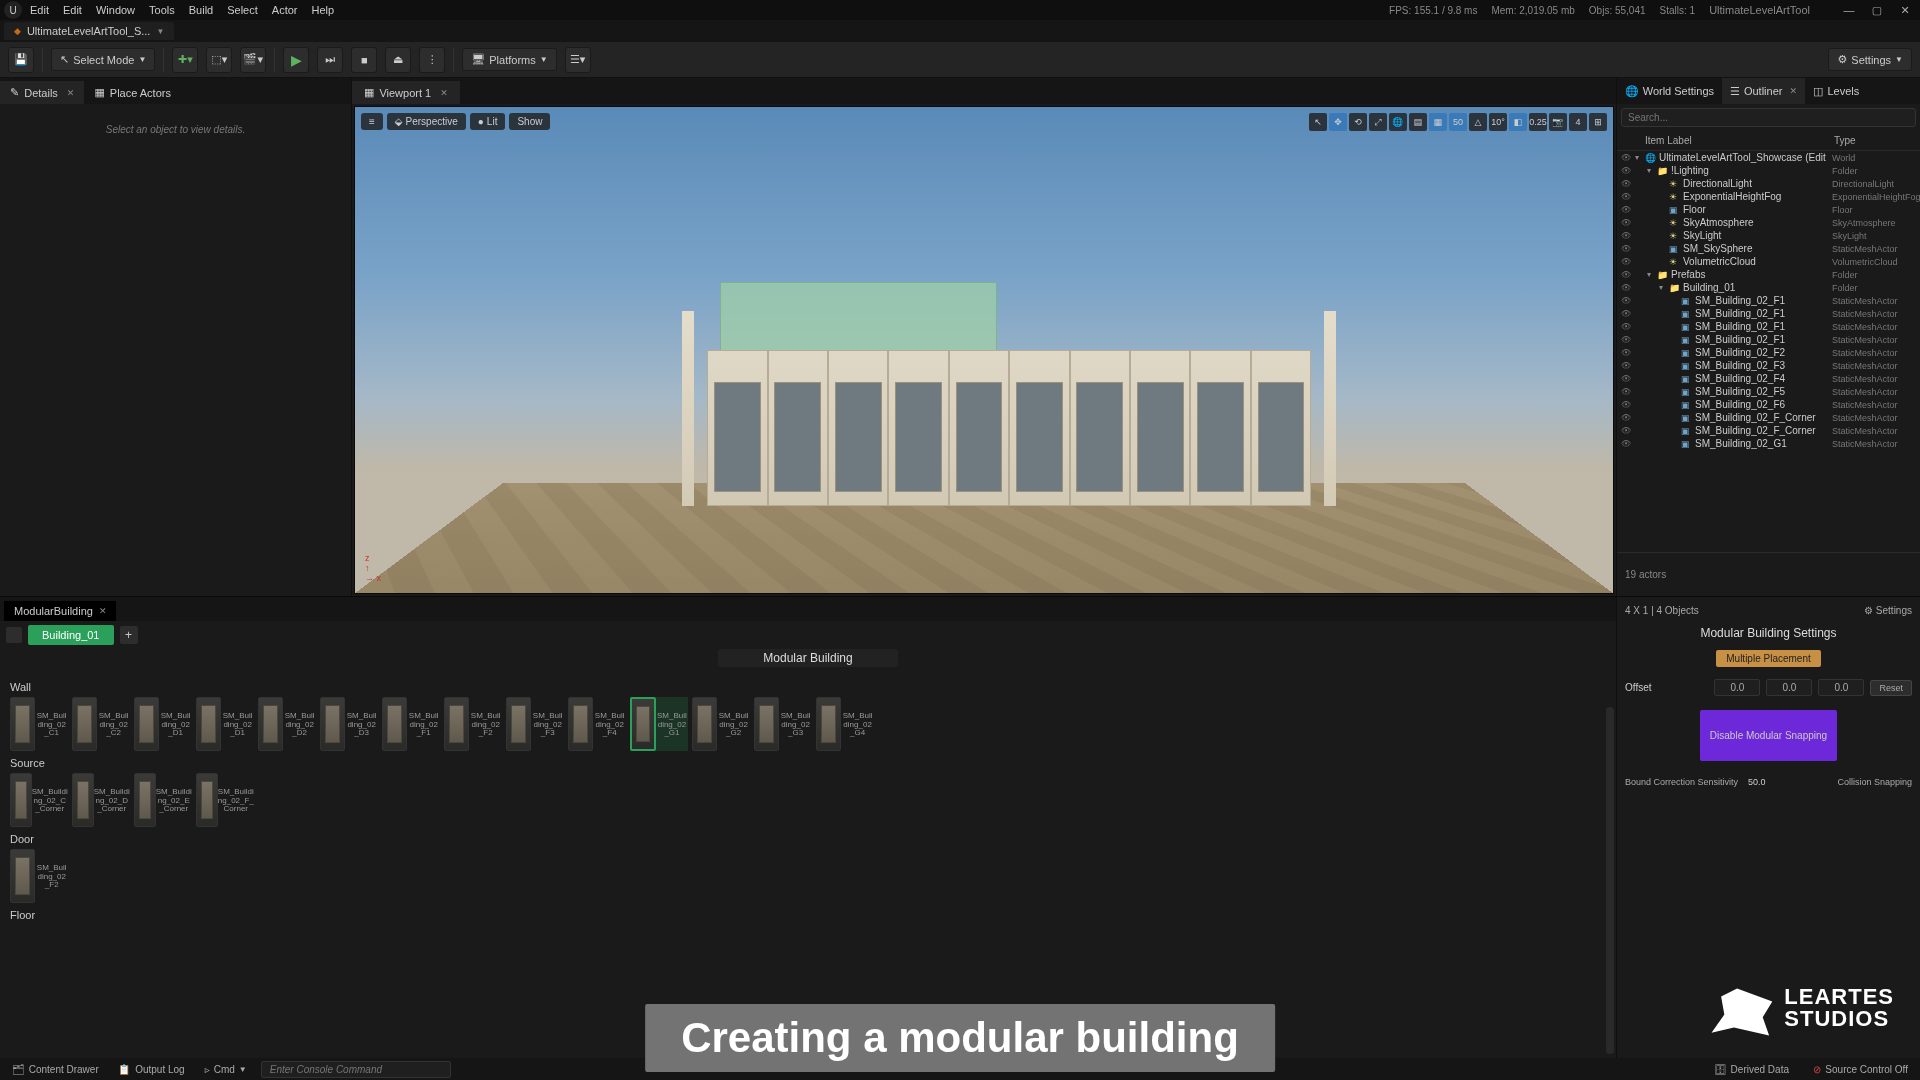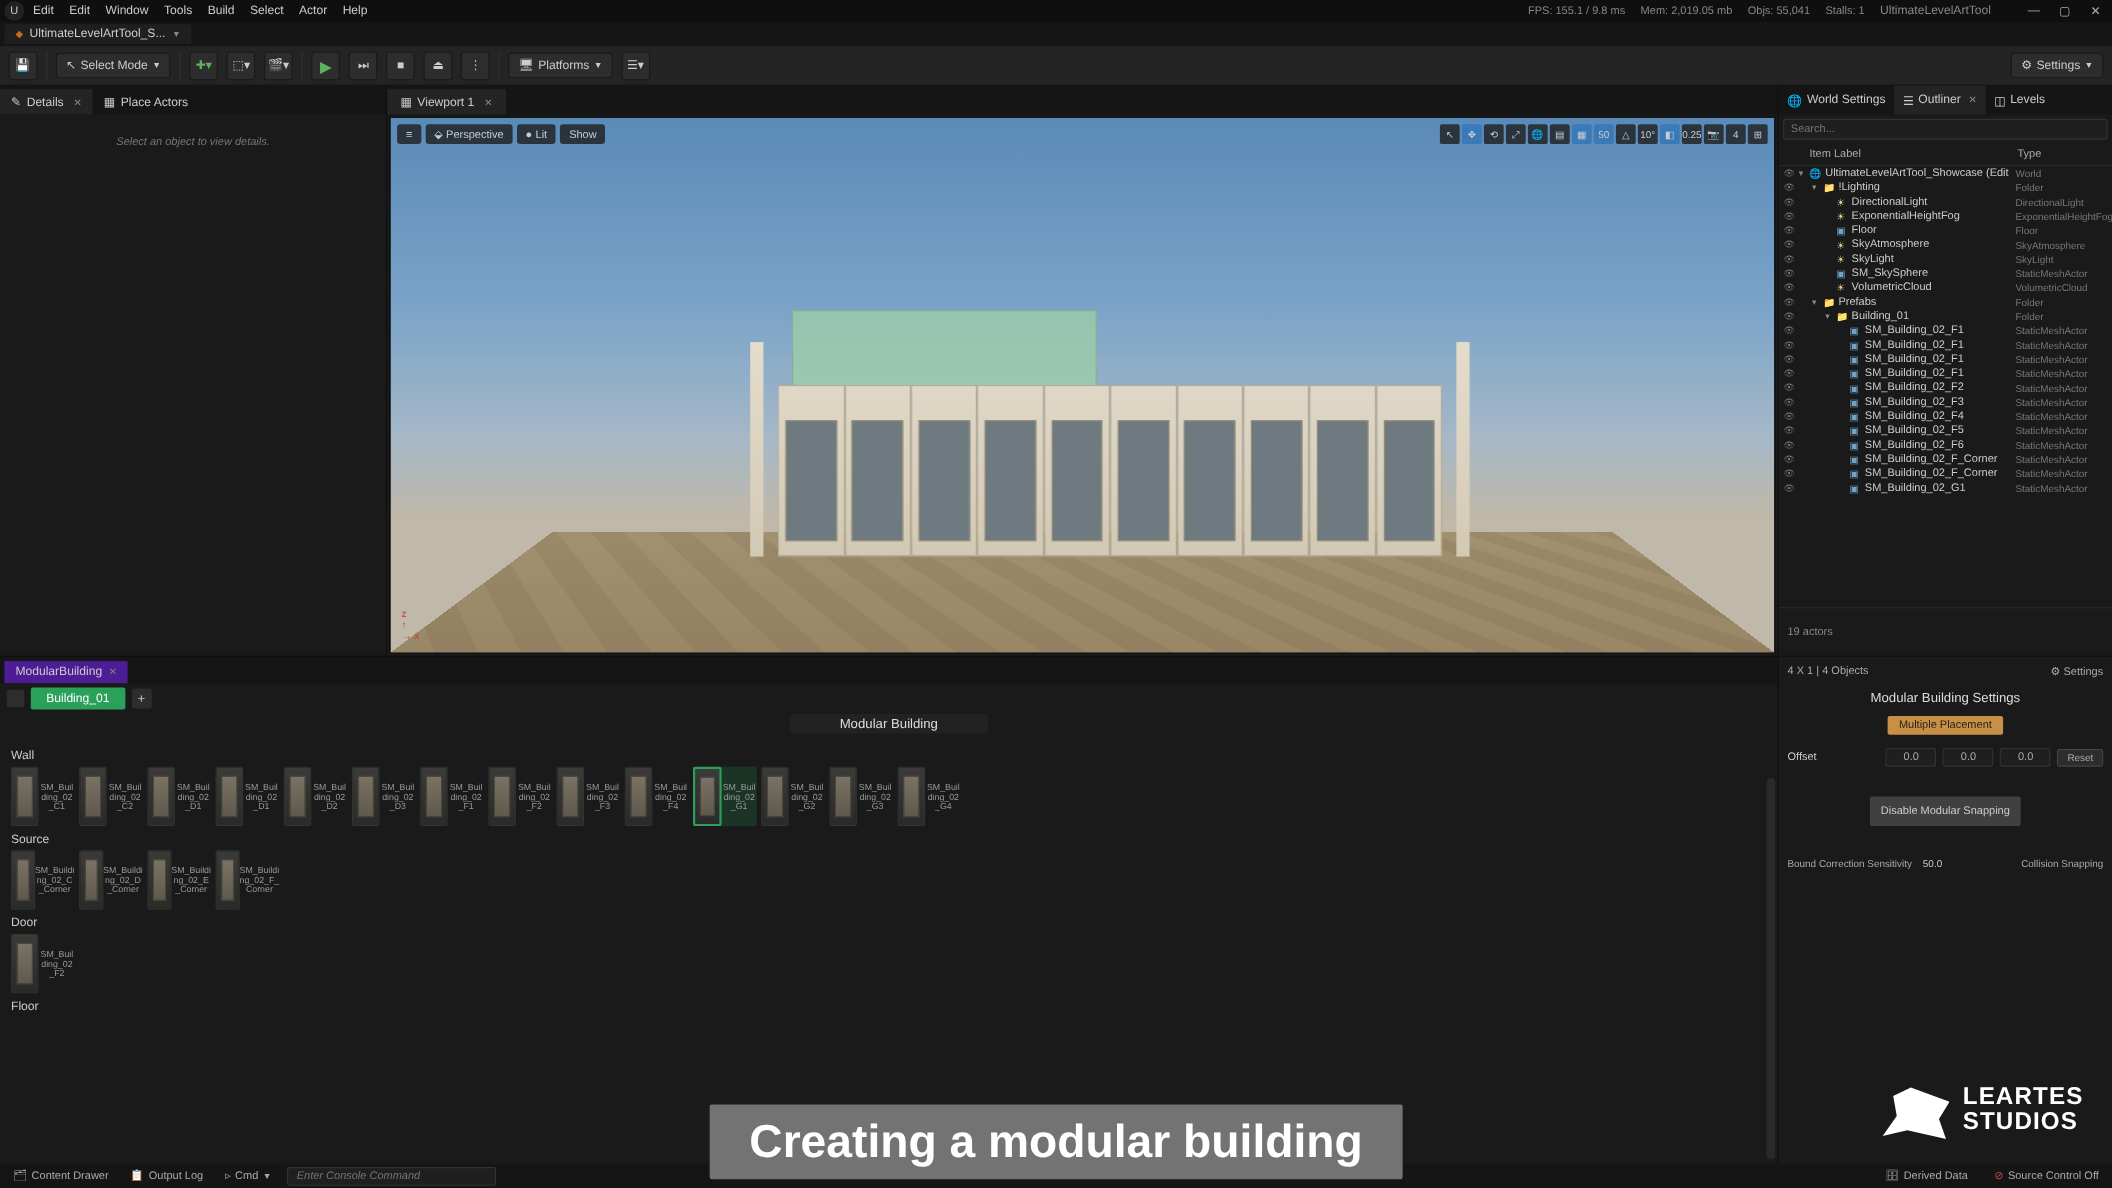--- a/index.html
+++ b/index.html
@@ -79,42 +79,42 @@
 .ico-folder { color: #c48a3a; }
 .ico-light { color: #e0d488; }
 .ico-mesh { color: #6fa4c8; }
 .ico-world { color: #5a9cd6; }
 .outliner-footer { padding: 16px 8px; font-size: 10px; color: #888; border-top: 1px solid #2a2a2a; }
 
 
 .mb-panel { height: 470px; background: #1a1a1a; border-top: 1px solid #0a0a0a; display: flex; }
 .mb-left { flex: 1; display: flex; flex-direction: column; }
 .mb-tabs { height: 24px; background: #151515; display: flex; align-items: flex-end; padding: 0 4px; }
-.mb-tab { padding: 4px 10px; background: #4c1d95; font-size: 11px; display: flex; align-items: center; gap: 6px; }
+.mb-tab { padding: 4px 10px; background: #000000; font-size: 11px; display: flex; align-items: center; gap: 6px; }
 .mb-tab .close { font-size: 9px; color: #888; }
 .mb-subtabs { height: 28px; display: flex; align-items: center; padding: 0 6px; gap: 6px; }
 .mb-subtab-btn { background: #2aa05a; color: #fff; padding: 4px 14px; border-radius: 2px; font-size: 11px; cursor: pointer; }
 .mb-add { width: 18px; height: 18px; background: #2d2d2d; border-radius: 2px; display:flex;align-items:center;justify-content:center; font-size:12px; color:#ccc; cursor:pointer; }
 .mb-title { text-align: center; font-size: 12px; color: #ddd; padding: 2px; background: #222; margin: 0 auto; width: 180px; border-radius: 3px; }
 .mb-content { flex: 1; padding: 8px 10px; overflow-y: auto; position: relative; }
 .mb-section-label { font-size: 11px; color: #ccc; margin: 6px 0 4px 0; }
 .mb-thumbs { display: flex; gap: 4px; flex-wrap: wrap; }
 .mb-thumb { width: 58px; display: flex; align-items: center; cursor: pointer; }
 .mb-thumb .img { width: 54px; height: 54px; background: linear-gradient(#3a3a38,#2a2a28); border: 1px solid #333; border-radius: 2px; position: relative; overflow: hidden; }
 .mb-thumb .img::after{content:""; position:absolute; inset:14% 18%; background: linear-gradient(#7a7264,#5f594d); border:1px solid #4c463c;}
 .mb-thumb.selected .img { border: 2px solid #2aa05a; }
 .mb-thumb.selected { background: #2aa05a33; }
 .mb-thumb .lbl { font-size: 8px; color: #999; text-align: center; line-height: 1.1; margin-top: 2px; word-break: break-all; }
 
 
 .mb-right { width: 304px; background: #1a1a1a; border-left: 1px solid #0f0f0f; padding: 4px 8px; display: flex; flex-direction: column; }
 .mb-info { font-size: 10px; color: #aaa; padding: 4px 0; display: flex; justify-content: space-between; }
 .mb-settings-title { text-align: center; font-size: 12px; color: #ddd; margin: 6px 0; }
 .mb-setting-btn { background: #c89044; color: #222; padding: 3px 10px; border-radius: 2px; font-size: 10px; margin: 4px auto; display: block; cursor: pointer; width: fit-content; }
-.mb-setting-grey { background: #404040; color: #ccc; padding: 8px 10px; border-radius: 2px; font-size: 10px; margin: 19px auto; display: block; cursor: pointer; width: fit-content; }
+.mb-setting-grey { background: #6d28d9; color: #ccc; padding: 20px 10px; border-radius: 2px; font-size: 10px; margin: 6px auto; display: block; cursor: pointer; width: fit-content; }
 .mb-offset-row { display: flex; align-items: center; gap: 6px; margin: 8px 0; font-size: 10px; }
 .mb-offset-row .field { background: #1f1f1f; border: 1px solid #333; border-radius: 2px; padding: 2px 8px; width: 46px; text-align: center; color: #aaa; }
 .mb-reset { background: #2d2d2d; border: 1px solid #444; border-radius: 2px; padding: 2px 8px; font-size: 9px; color: #aaa; cursor: pointer; }
 .mb-row2 { display: flex; gap: 10px; align-items: center; font-size: 9px; color: #aaa; margin-top: 10px; }
 
 
 .status-bar { position: absolute; bottom: 0; left: 0; right: 0; height: 22px; background: #151515; display: flex; align-items: center; padding: 0 6px; gap: 8px; font-size: 10px; color: #aaa; }
 .status-btn { display: flex; align-items: center; gap: 4px; cursor: pointer; padding: 2px 6px; }
 .status-input { background: #1f1f1f; border: 1px solid #333; border-radius: 2px; padding: 2px 8px; color: #888; width: 190px; font-size: 10px; font-style: italic; }
 .status-right { margin-left: auto; display: flex; gap: 12px; align-items: center; }

